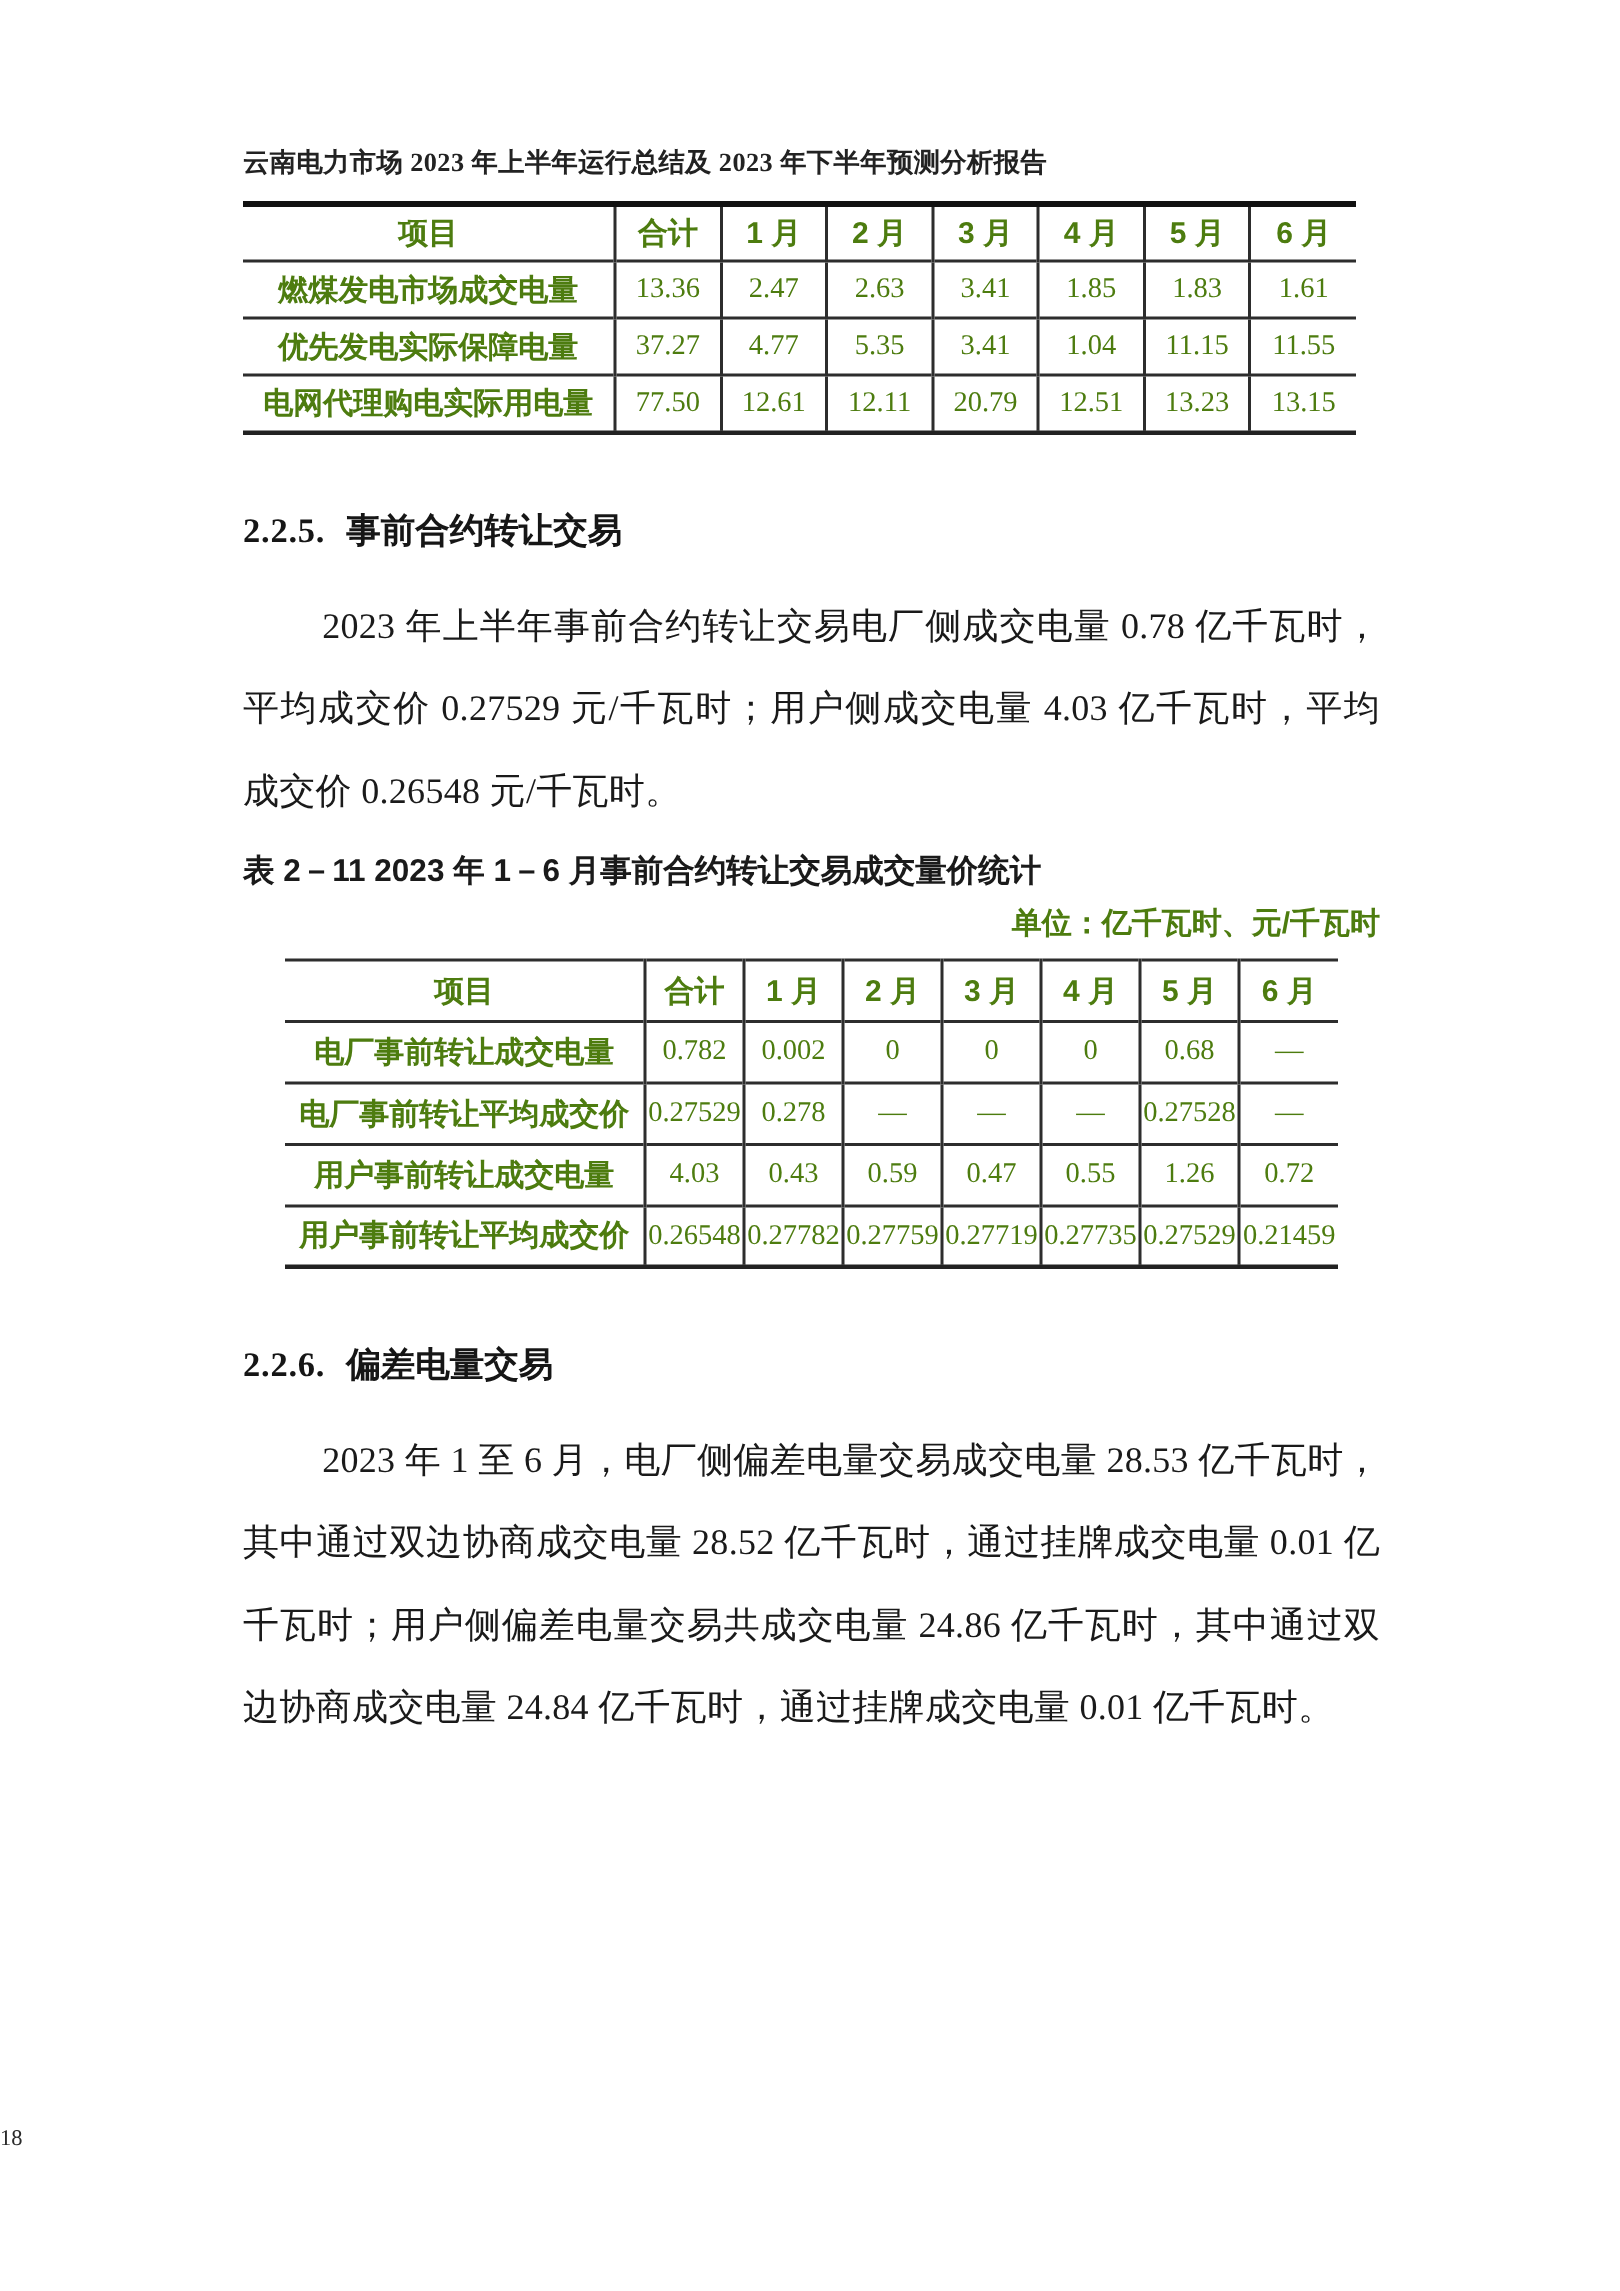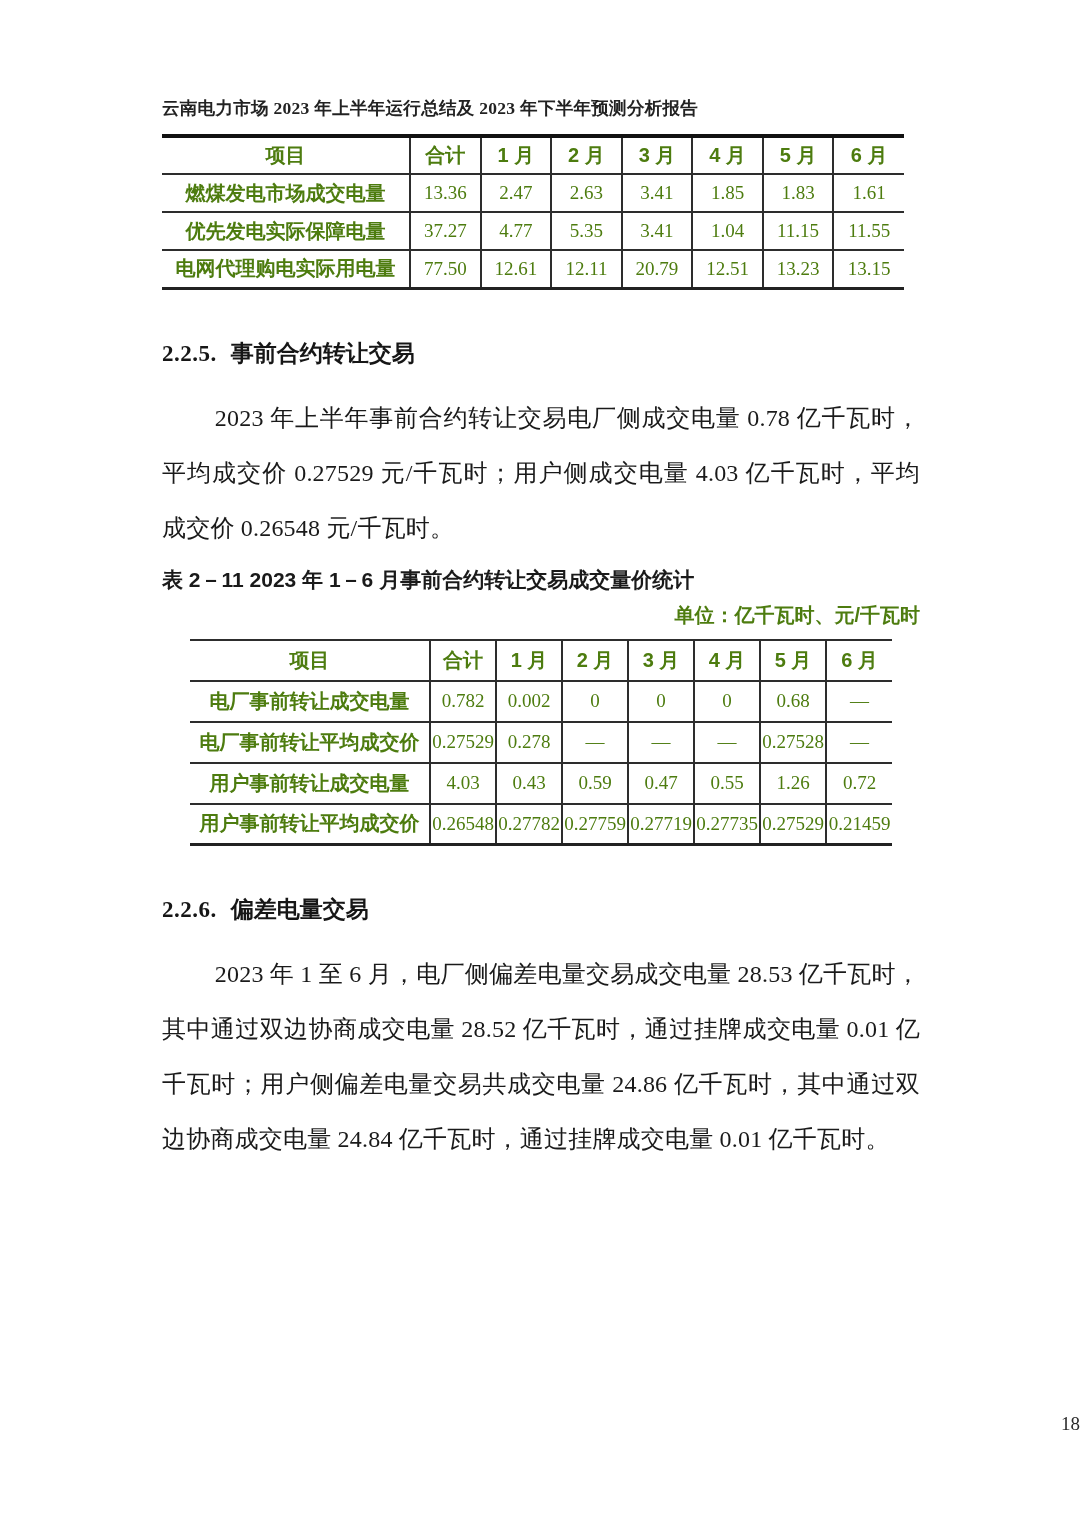--- a/index.html
+++ b/index.html
@@ -110,22 +110,22 @@
     font-family: "Liberation Sans", "DejaVu Sans", sans-serif;
     font-weight: 600;
     font-size: 20px;
     color: #4d7c0f;
   }
   .page-number {
     position: absolute;
     bottom: 92px;
     left: 0;
     width: 1080px;
-    text-align: right;
-    font-size: 19px;
+    text-align: left;
+    font-size: 15px;
     color: #2a2a2a;
   }
 </style>
 </head>
 <body>
 
 <div class="content">
 
   <div class="doc-header">云南电力市场 2023 年上半年运行总结及 2023 年下半年预测分析报告</div>
 

